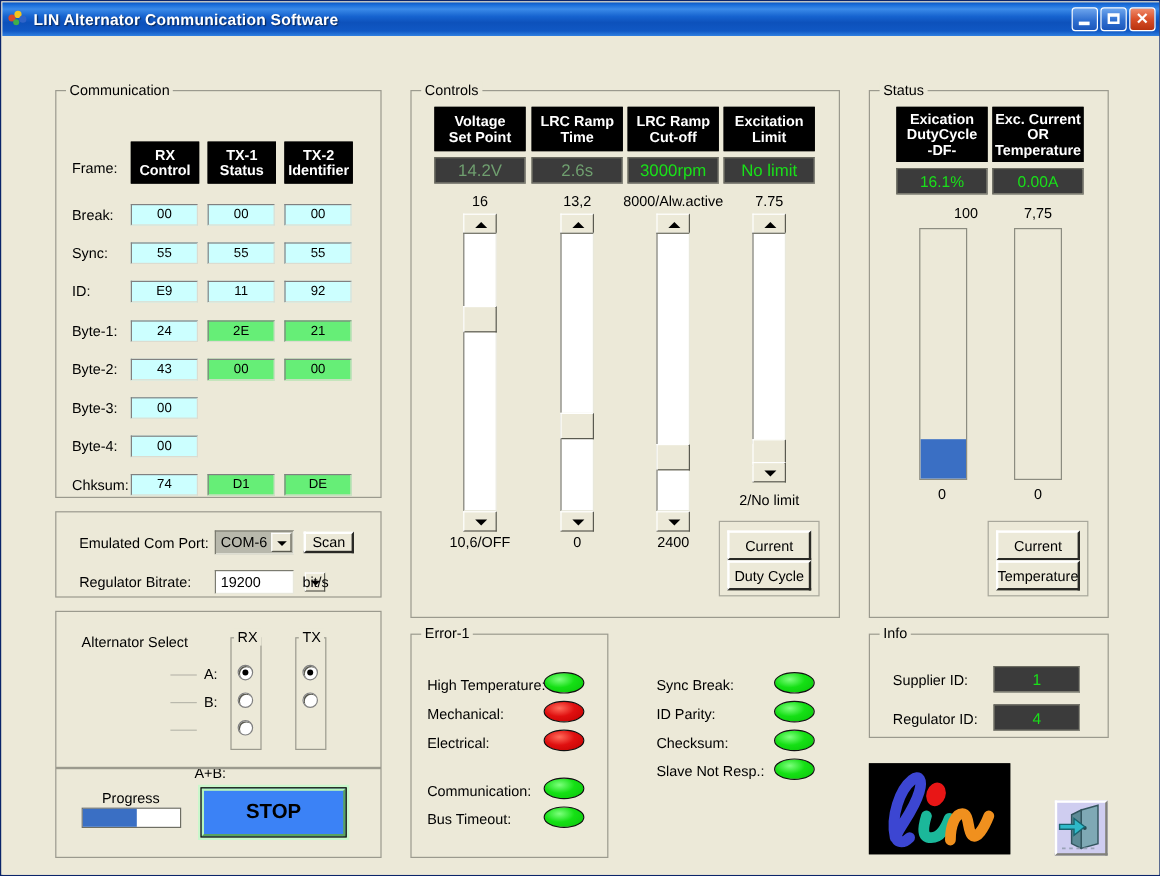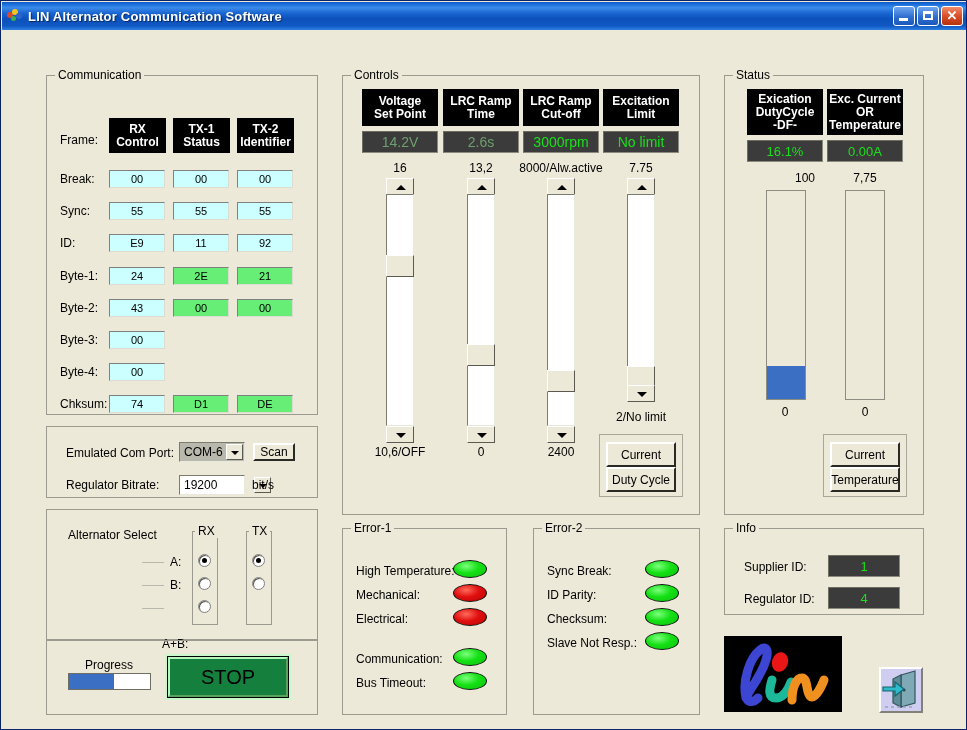--- a/index.html
+++ b/index.html
@@ -241,26 +241,26 @@
     border:1px solid #6e6e63;
     box-sizing:border-box;
   }
   .progress .pfill {
     position:absolute; left:0; top:0; bottom:0; background:#3a6fc4;
   }
 
   
   .stopbtn {
     position:absolute;
-    background:#15803d;
+    background:#3b82f6;
     border:2px solid #5aa35f;
     border-top-color:#b6f5bb; border-left-color:#b6f5bb;
     outline:1px solid #000;
     display:flex; align-items:center; justify-content:center;
-    font-size:20px; font-weight:normal; color:#000;
+    font-size:17px; font-weight:bold; color:#000;
     box-sizing:border-box; cursor:default;
     box-shadow: 0 0 0 3px #caf7cc;
   }
 
   
   .linlogo {
     position:absolute; background:#000; overflow:hidden;
   }
 
   
@@ -520,23 +520,20 @@
     <div class="led green" style="left:451px; top:530px;"></div>
     <div class="lbl" style="left:354px; top:558px;">Mechanical:</div>
     <div class="led red" style="left:451px; top:554px;"></div>
     <div class="lbl" style="left:354px; top:582px;">Electrical:</div>
     <div class="led red" style="left:451px; top:578px;"></div>
     <div class="lbl" style="left:354px; top:622px;">Communication:</div>
     <div class="led green" style="left:451px; top:618px;"></div>
     <div class="lbl" style="left:354px; top:646px;">Bus Timeout:</div>
     <div class="led green" style="left:451px; top:642px;"></div>
 
-    <div class="grp" style="left:531px; top:498px; width:167px; height:187px;">
-      <div class="grp-title">Error-2</div>
-    </div>
     <div class="lbl" style="left:545px; top:534px;">Sync Break:</div>
     <div class="led green" style="left:643px; top:530px;"></div>
     <div class="lbl" style="left:545px; top:558px;">ID Parity:</div>
     <div class="led green" style="left:643px; top:554px;"></div>
     <div class="lbl" style="left:545px; top:582px;">Checksum:</div>
     <div class="led green" style="left:643px; top:578px;"></div>
     <div class="lbl" style="left:545px; top:606px;">Slave Not Resp.:</div>
     <div class="led green" style="left:643px; top:602px;"></div>
 
     <div class="grp" style="left:722px; top:498px; width:200px; height:87px;">

